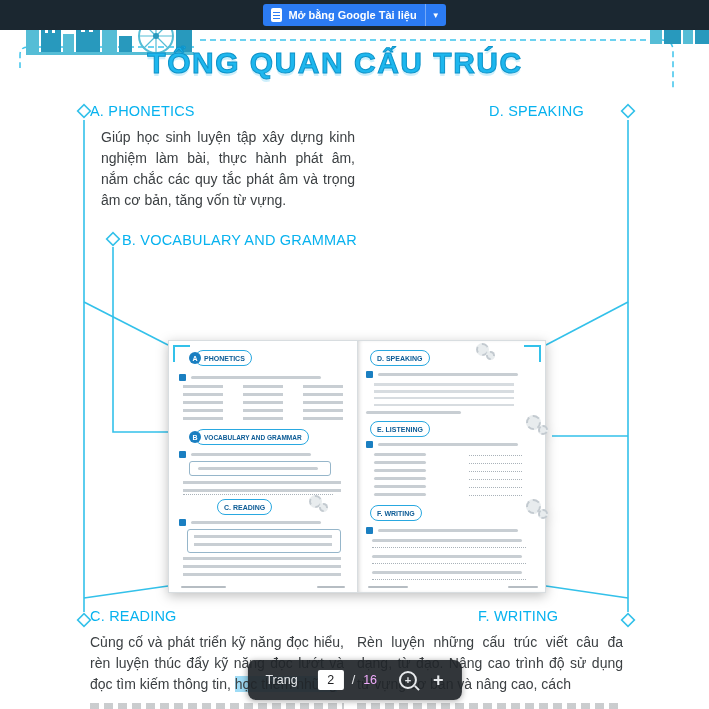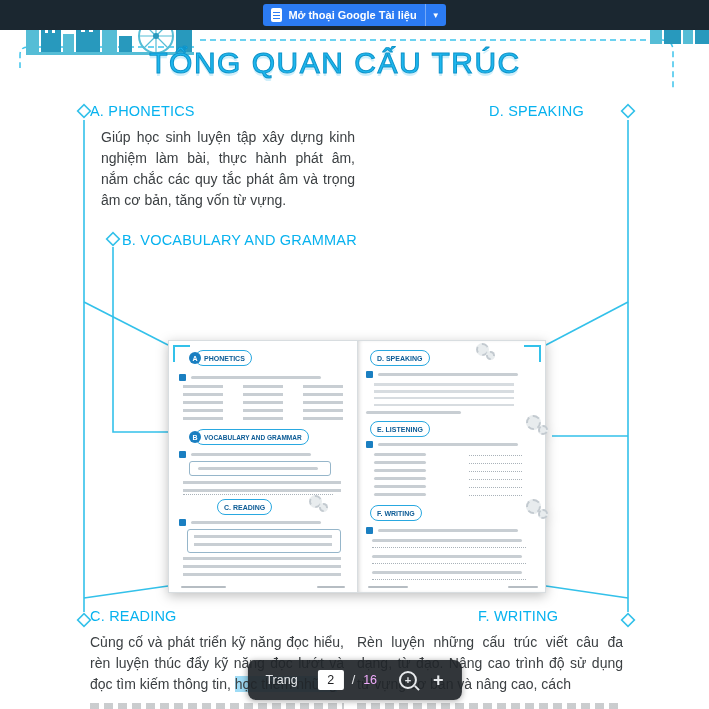--- a/index.html
+++ b/index.html
@@ -15,21 +15,21 @@
   .docs-icon i{position:absolute;left:2px;right:2px;height:1.5px;background:#2b7bf3}
   .docs-icon i.l1{top:3.5px}.docs-icon i.l2{top:6.5px}.docs-icon i.l3{top:9.5px}
   .open-lbl{color:#fff;font-size:11px;font-weight:bold;padding-left:6px;white-space:nowrap}
   .caret-box{width:20px;display:flex;align-items:center;justify-content:center;color:#fff;font-size:8px;
              border-left:1px solid rgba(255,255,255,.35);border-radius:0 3px 3px 0}
 
   
   .deco{position:absolute;inset:0;z-index:1;pointer-events:none}
 
   
-  .title{position:absolute;top:46px;left:0;width:670px;text-align:center;font-size:30px;font-weight:normal;
+  .title{position:absolute;top:46px;left:0;width:670px;text-align:center;font-size:30px;font-weight:bold;
          letter-spacing:1.5px;color:#1eb7ee;-webkit-text-stroke:1px #0e93c9;
          text-shadow:0 3px 0 rgba(30,183,238,.22);z-index:2}
   .sec-head{position:absolute;font-size:14.5px;font-weight:normal;color:#07b2ef;letter-spacing:.2px;z-index:2;white-space:nowrap}
   .para{position:absolute;font-size:14px;line-height:21px;color:#3c4043;text-align:justify;z-index:2}
   .hl{background:#9fdcf6}
   .cut{position:absolute;height:6px;z-index:2;opacity:.45;
        background:repeating-linear-gradient(to right,#8a8f93 0 9px,transparent 9px 14px)}
 
   
   .book{position:absolute;left:168px;top:340px;width:378px;height:253px;z-index:3;
@@ -80,21 +80,21 @@
 <div id="screen">
 
   <div class="topbar">
     <div class="open-btn">
       <span class="open-main">
         <span class="docs-icon">
             <i class="l1"></i>
             <i class="l2"></i>
             <i class="l3"></i>
           </span>
-        <span class="open-lbl">Mở thoại Google Tài liệu</span>
+        <span class="open-lbl">Mở bằng Google Tài liệu</span>
       </span>
       <span class="caret-box">▼</span>
     </div>
   </div>
 
   <svg class="deco" width="709" height="709" viewBox="0 0 709 709">
 
     <g stroke="#3ec4ec" stroke-width="1.5" stroke-dasharray="6 4" fill="none">
       <path d="M200 40 H662 Q673 40 673 51 V88"></path>
       <path d="M28 47 H196"></path>

